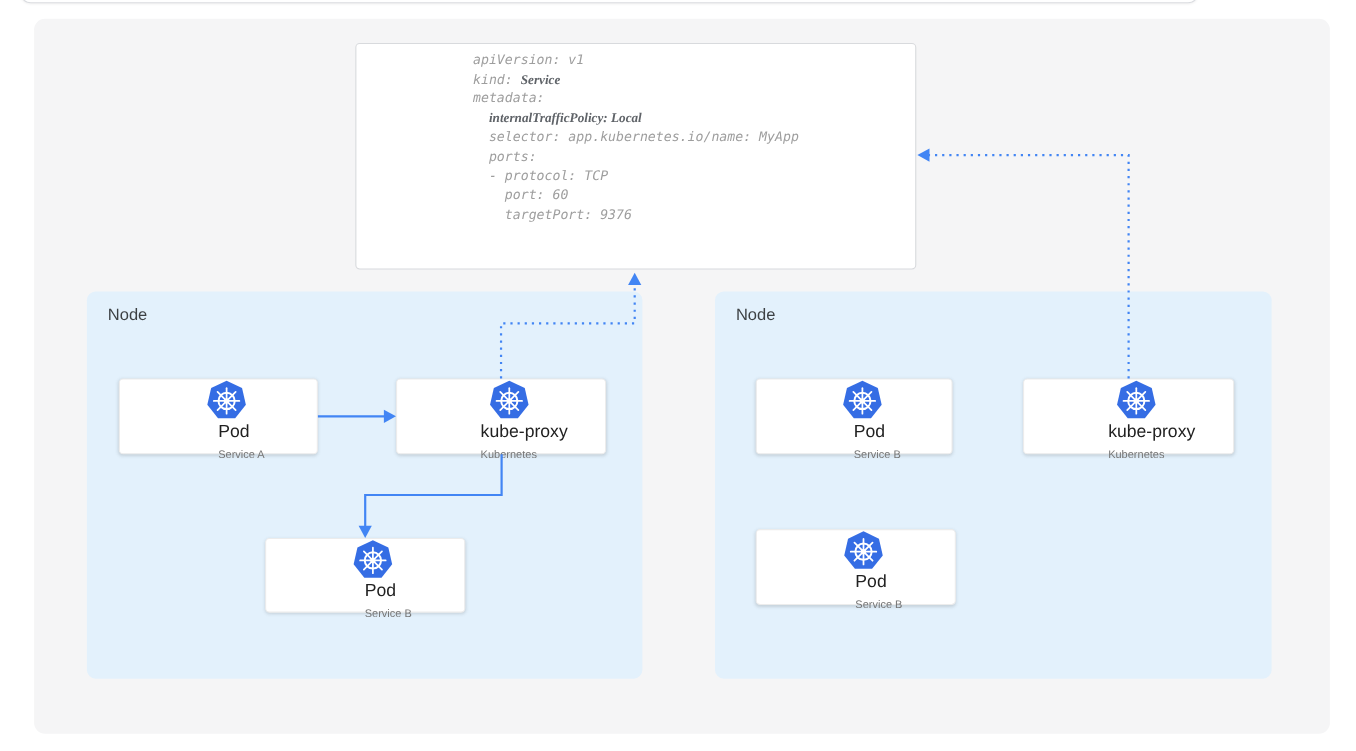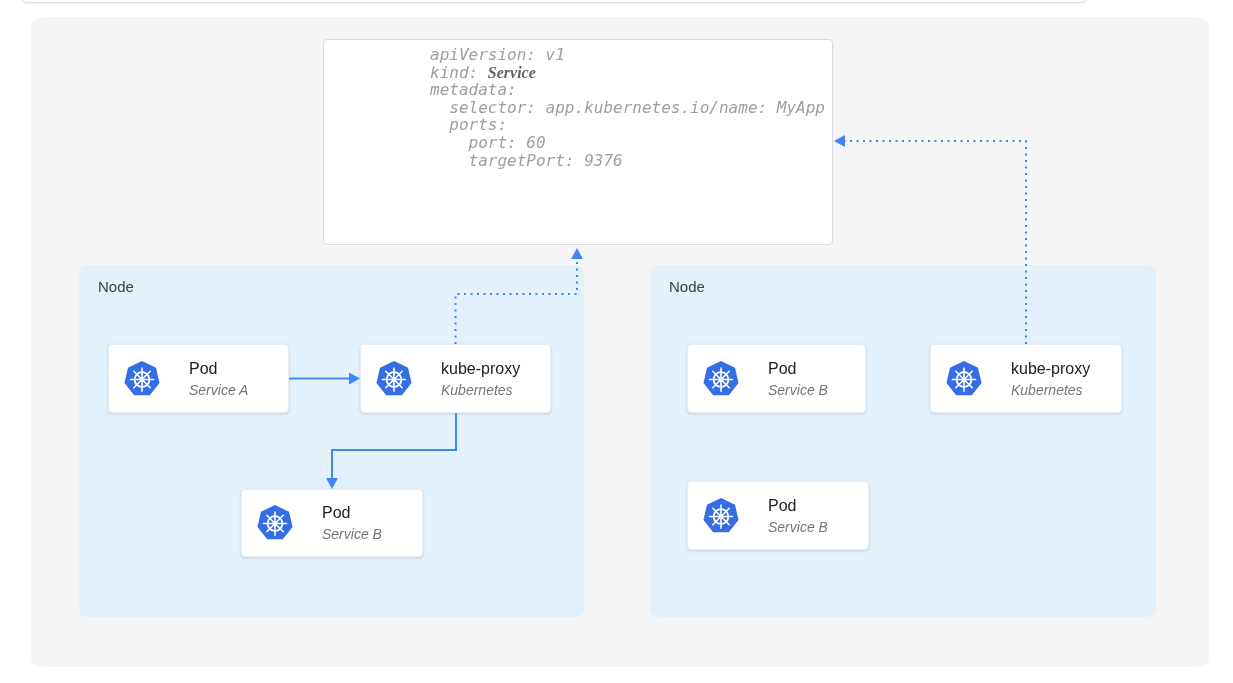--- a/index.html
+++ b/index.html
@@ -30,42 +30,42 @@
     position:absolute; left:31px; top:17px; width:1178px; height:650px;
     background:var(--canvas-bg); border-radius:10px;
   }
   .yaml-card {
     position:absolute; left:323px; top:39px; width:510px; height:206px;
     background:#ffffff; border:1px solid var(--card-border); border-radius:4px;
     padding:6px 0 0 106px;
   }
   .code-line {
     font-family:"DejaVu Sans Mono", monospace;
-    font-style:italic; font-size:16px; line-height:17.6px;
+    font-style:italic; font-size:12px; line-height:17.6px;
     color:var(--code-gray); white-space:pre;
   }
   .code-line .b { font-weight:bold; color:var(--code-bold);font-family:Liberation Serif, serif; }
   .node {
     position:absolute; width:505px; height:352px; top:265px;
     background:var(--node-bg); border-radius:8px;
   }
   .node-label {
     position:absolute; left:19px; top:13px;
     font-size:15px; color:var(--label-dark);text-align:right;
   }
   .kcard {
     position:absolute; background:#ffffff; border-radius:4px;
     border:1px solid #ececec;
     box-shadow:0 1px 3px rgba(60,64,67,0.18);
-    display:flex; align-items:center; padding-left:14px;
+    display:flex; align-items:center; padding-left:14px;flex-direction:column;
   }
   .kcard .logo { width:38px; height:38px; flex:0 0 auto; }
   .kcard .texts { margin-left:28px; display:flex; flex-direction:column; }
   .kcard .title { font-size:16px; color:var(--title-dark); line-height:20px; }
-  .kcard .subtitle { font-size:14px; color:var(--subtitle-gray); line-height:18px; margin-top:2px;font-style:italic; }
+  .kcard .subtitle { font-size:10px; color:var(--subtitle-gray); line-height:18px; margin-top:2px; }
   .overlay { position:absolute; left:0; top:0; width:1233px; height:683px; pointer-events:none; }
   .solid-line { stroke:var(--accent-blue); stroke-width:2; fill:none; }
   .dotted-line { stroke:var(--accent-blue); stroke-width:2; fill:none;
                  stroke-dasharray:2 4.5; }
   .ah { fill:var(--accent-blue); }
   .hept { fill:var(--k8s-blue); }
   .wheel { stroke:#ffffff; fill:none; }
 </style>
 </head>
 <body>
@@ -89,22 +89,24 @@
   </svg>
 
   <div class="topbar"></div>
 
   <div class="canvas"></div>
 
   <div class="yaml-card">
     <div class="code-line"><span>apiVersion: v1</span><span class="b"></span></div>
     <div class="code-line"><span>kind: </span><span class="b">Service</span></div>
     <div class="code-line"><span>metadata:</span><span class="b"></span></div>
+    <div class="code-line"><span>  </span><span class="b">internalTrafficPolicy: Local</span></div>
     <div class="code-line"><span>  selector: app.kubernetes.io/name: MyApp</span><span class="b"></span></div>
     <div class="code-line"><span>  ports:</span><span class="b"></span></div>
+    <div class="code-line"><span>  - protocol: TCP</span><span class="b"></span></div>
     <div class="code-line"><span>    port: 60</span><span class="b"></span></div>
     <div class="code-line"><span>    targetPort: 9376</span><span class="b"></span></div>
   </div>
 
   <div class="node" style="left:79px;">
     <div class="node-label">Node</div>
   </div>
 
   <div class="node" style="left:650px; width:506px;">
     <div class="node-label">Node</div>

